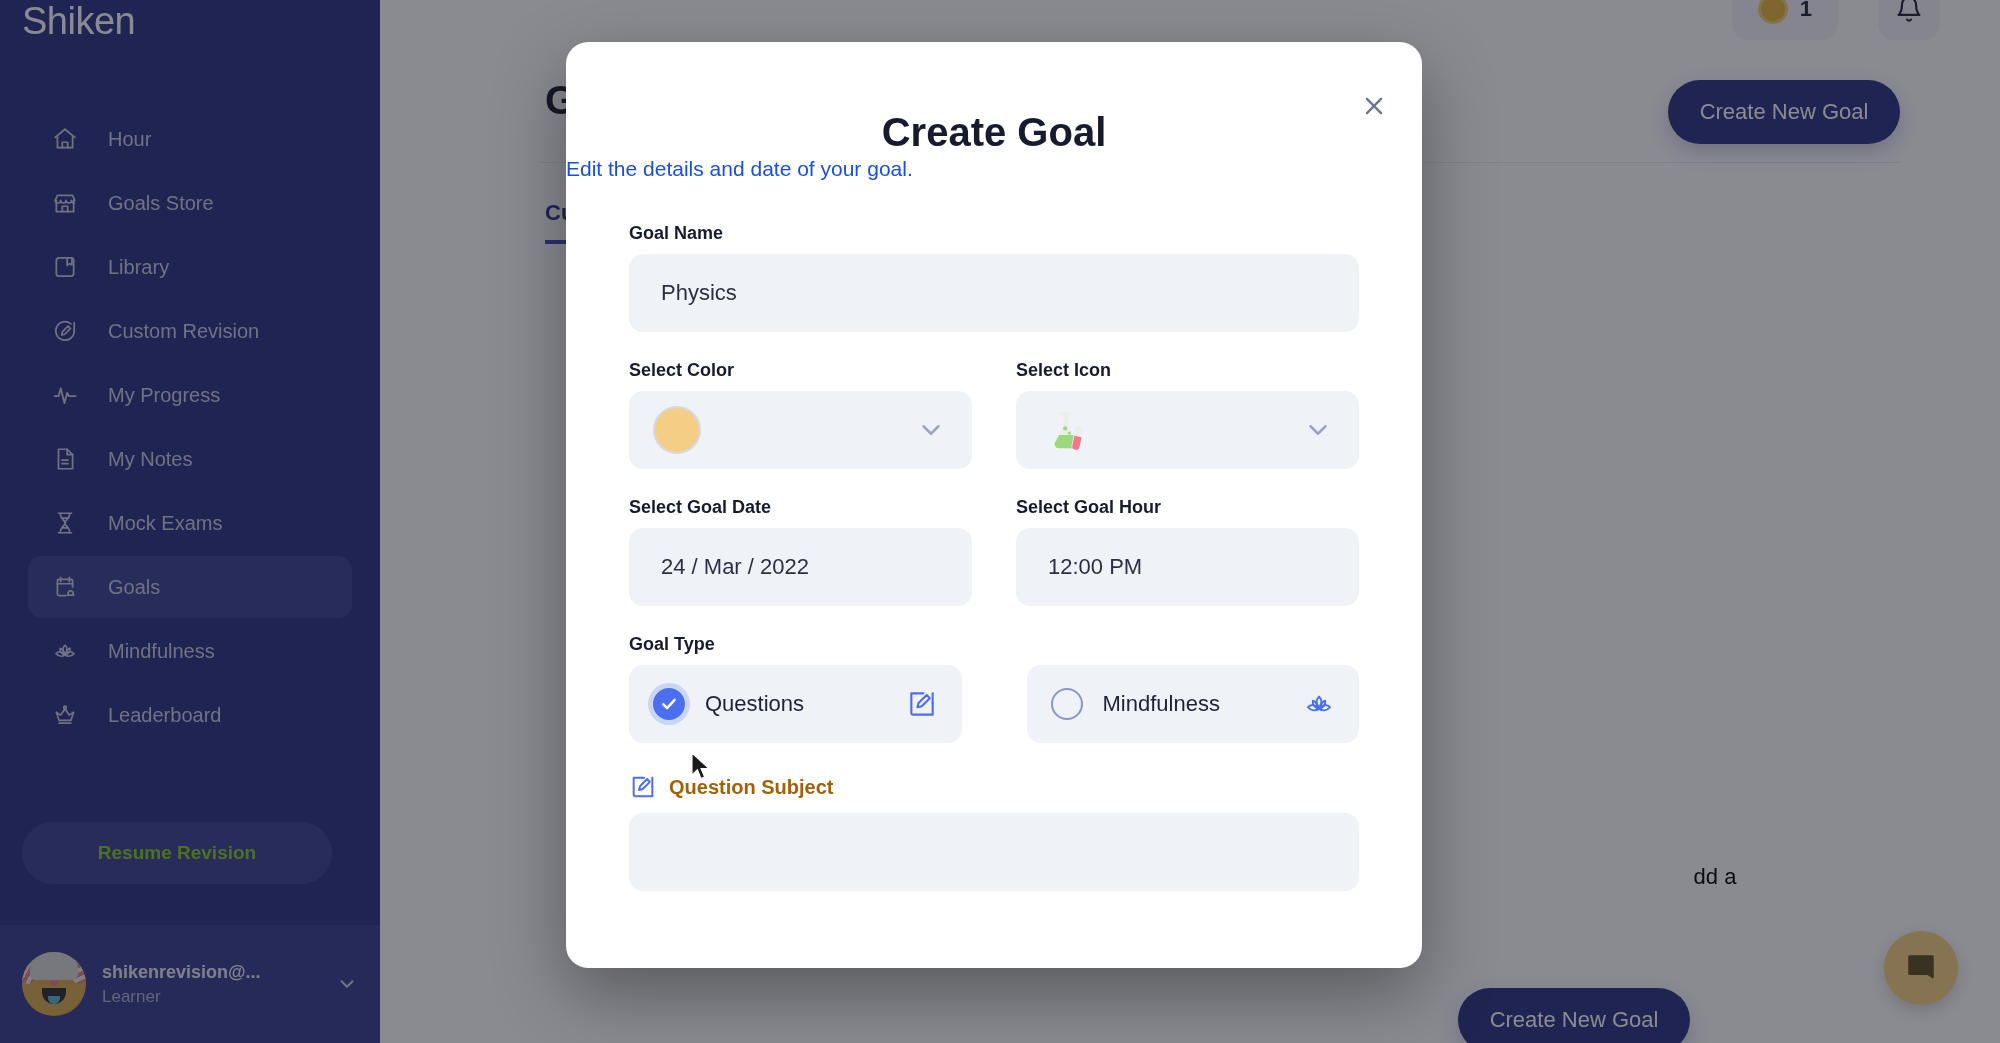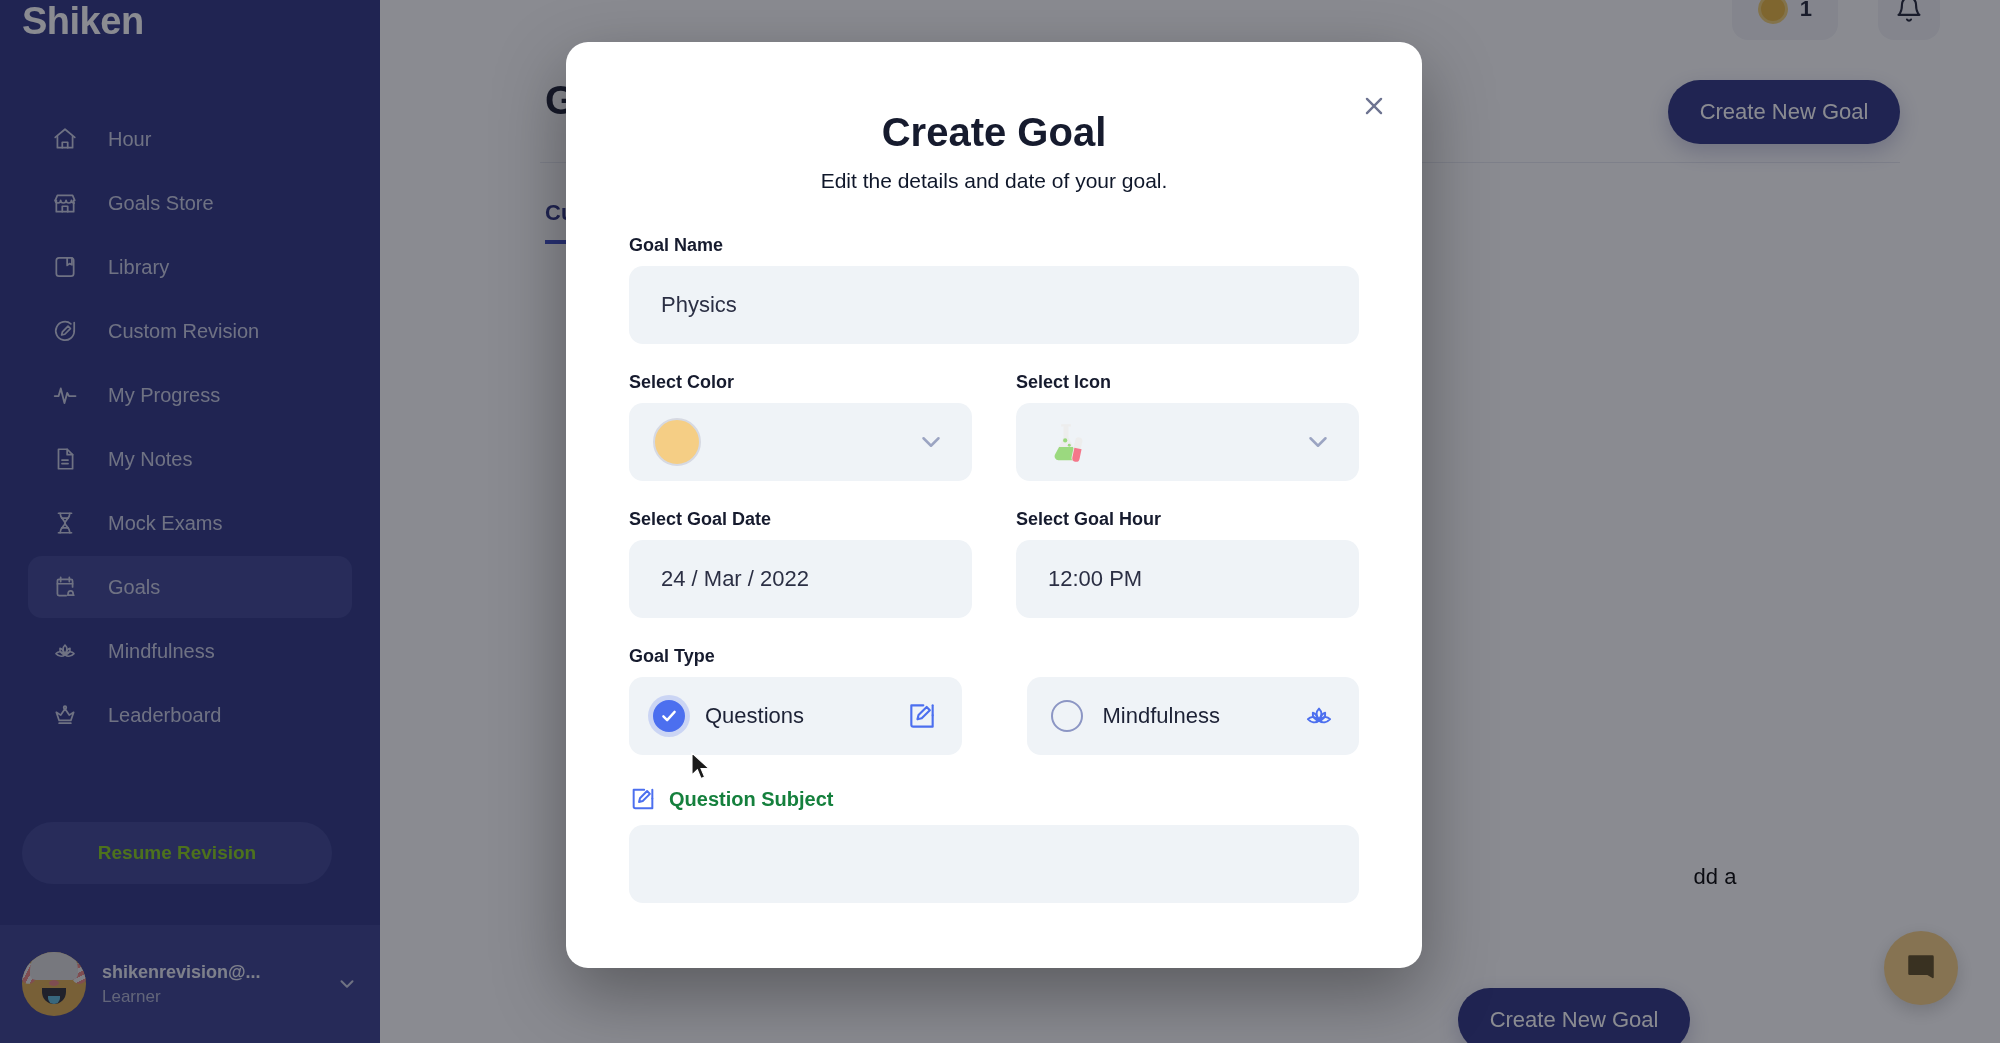--- a/index.html
+++ b/index.html
@@ -15,21 +15,21 @@
   #page-bg { position: absolute; inset: 0; }
 
   
   .sidebar {
     position: absolute; left: 0; top: 0;
     width: 380px; height: 1043px;
     background: #2A3180;
   }
   .brand {
     position: absolute; left: 22px; top: 0px;
-    font-size: 38px; font-weight: bold;
+    font-size: 38px; font-weight: normal;
     color: #ffffff; letter-spacing: -0.5px;
   }
   .nav { position: absolute; left: 0; top: 108px; width: 380px; }
   .nav-item {
     position: relative; display: flex; align-items: center;
     height: 62px; margin: 0 28px 2px 28px;
     padding-left: 20px; border-radius: 14px;
     cursor: pointer;
   }
   .nav-item.active { background: #3A4190; }
@@ -176,22 +176,22 @@
     width: 40px; height: 40px; border: none; background: transparent;
     cursor: pointer; display: flex; align-items: center; justify-content: center;
     color: #6E7491;
   }
   .modal-close svg { width: 26px; height: 26px; }
   .modal-title {
     text-align: center; margin-top: 68px;
     font-size: 40px; font-weight: bold; color: #161B2E;
   }
   .modal-sub {
-    text-align: center; margin-top: 14px;
-    font-size: 21px; color: #0f172a;
+    margin-top: 2px;
+    font-size: 21px; color: #1d4ed8;
   }
   .form { padding: 0 63px; margin-top: 42px; }
   .field-label {
     font-size: 18px; font-weight: bold; color: #161B2E;
     margin-bottom: 10px;
   }
   .input-box {
     width: 100%; height: 78px;
     background: #EFF3F7; border: none; border-radius: 14px;
     padding: 4px 32px;
@@ -232,21 +232,21 @@
     box-shadow: 0 0 0 5px rgba(76,111,239,.22);
   }
   .radio.checked svg { width: 18px; height: 18px; color: #fff; }
   .radio-label { flex: 1; font-size: 22px; color: #1D2236; }
   .radio-ico { width: 32px; height: 32px; color: #4C6FEF; }
   .subject-head {
     display: flex; align-items: center; gap: 12px;
     margin-top: 30px;
   }
   .subject-head svg { width: 28px; height: 28px; color: #4C6FEF; }
-  .subject-head .t { font-size: 20px; font-weight: bold; color: #15803d; }
+  .subject-head .t { font-size: 20px; font-weight: bold; color: #a16207; }
   .subject-input {
     margin-top: 12px; width: 100%; height: 78px;
     background: #EFF3F7; border-radius: 14px;
   }
   
   .cursor {
     position: absolute; left: 690px; top: 752px;
     width: 22px; height: 30px; z-index: 30; pointer-events: none;
   }
 </style>

